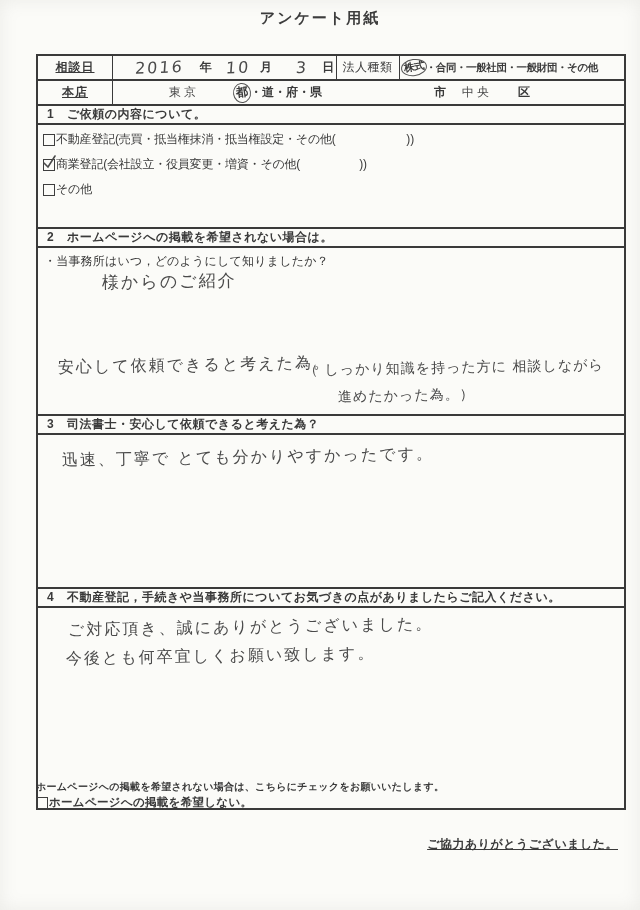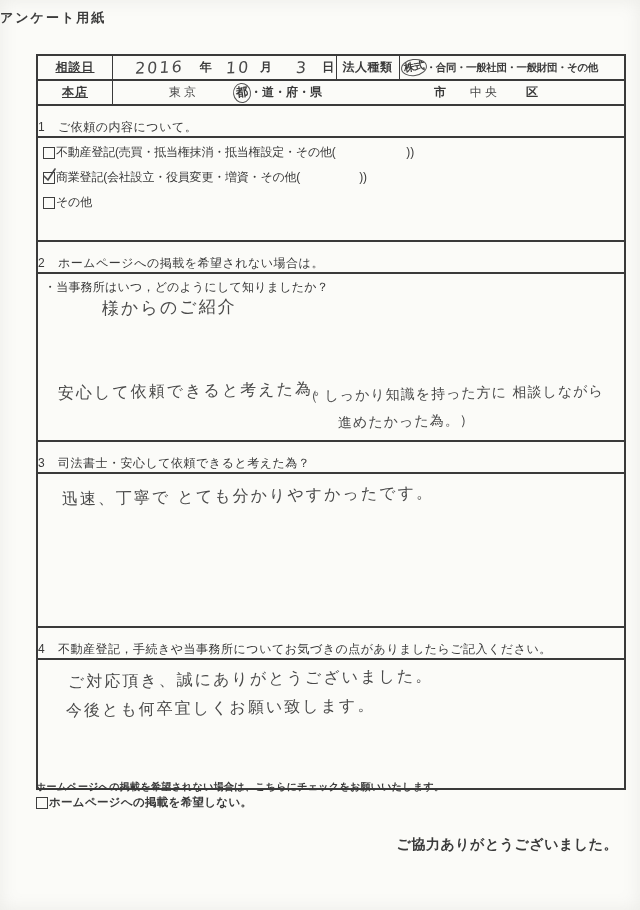--- a/index.html
+++ b/index.html
@@ -7,21 +7,21 @@
     width:640px; height:910px;
     background:#f7f7f4;
     font-family:"Liberation Sans","DejaVu Sans",sans-serif;
     color:#3a3a3a;
     -webkit-font-smoothing:antialiased;
   }
   .page { position:relative; width:640px; height:910px; background:#fbfbf8; overflow:hidden; }
 
   .title {
     position:absolute; top:9px; left:0; width:100%;
-    font-size:13px; font-weight:bold;
+    text-align:center; font-size:15px; font-weight:bold;
     letter-spacing:2px; color:#3d3d3d;
   }
 
   .form {
     position:absolute; left:36px; top:54px; width:590px;
     border:2px solid #3a3a3a;
     background:#fbfbf8;
     box-sizing:border-box;
   }
 
@@ -31,21 +31,21 @@
     width:74px; flex:0 0 74px; text-align:center;
     border-right:1.5px solid #3a3a3a; align-self:stretch;
     display:flex; align-items:center; justify-content:center;
     font-weight:600; letter-spacing:1px;text-decoration:underline;
   }
   .cell-date { flex:1; display:flex; align-items:center; }
   .cell-corp-label {
     width:62px; flex:0 0 62px; text-align:center; align-self:stretch;
     border-left:1.5px solid #3a3a3a; border-right:1.5px solid #3a3a3a;
     display:flex; align-items:center; justify-content:center;
-    font-weight:700; letter-spacing:0.5px;
+    font-weight:400; letter-spacing:0.5px;
   }
   .cell-corp-types {
     flex:1; font-size:10.5px; letter-spacing:-0.4px; white-space:nowrap;
     display:flex; align-items:center; padding-left:2px; font-weight:600;
   }
   .cell-office { flex:1; display:flex; align-items:center; font-weight:600; }
 
   .hand {
     font-family:"DejaVu Sans","Liberation Sans",sans-serif;
     color:#4a4a4a; font-weight:400;
@@ -59,22 +59,22 @@
 
   .circle {
     display:inline-block; border:1.5px solid #555;
     border-radius:50%; padding:0 2px 1px 2px;
     transform:rotate(-8deg); margin:0 -1px;
   }
 
   
   .sec-header {
     height:17px; line-height:17px; border-bottom:2px solid #3a3a3a;
-    font-size:12px; font-weight:normal; 
-    letter-spacing:0.5px; white-space:nowrap;margin-top:13px;
+    font-size:12px; font-weight:bold; padding-left:9px;
+    letter-spacing:0.5px; white-space:nowrap;
   }
   .sec-num { display:inline-block; width:20px; }
   .sec-content { position:relative; border-bottom:2px solid #3a3a3a; font-size:12px; }
   .sec-content.last { border-bottom:none; }
 
   .opt-row { position:absolute; left:5px; display:flex; align-items:center; white-space:nowrap; letter-spacing:-0.2px; }
   .checkbox {
     position:relative; display:inline-block;
     width:10px; height:10px; flex:0 0 10px;
     border:1.5px solid #3e3e3e; margin-right:1px;
@@ -82,21 +82,21 @@
   }
   .checkbox svg { display:none; position:absolute; left:-2px; top:-5px; width:15px; height:15px; }
   .checkbox[data-checked="true"] svg { display:block; }
 
   .q { position:absolute; white-space:nowrap; letter-spacing:0.2px; }
   .ans { position:absolute; white-space:nowrap; }
 
   
   .footer-note { position:absolute; left:36px; top:780px; font-size:10px; letter-spacing:0.3px; font-weight:600; }
   .footer-optout { position:absolute; left:36px; top:795px; font-size:11.5px; display:flex; align-items:center; letter-spacing:0.3px; font-weight:600; }
-  .footer-thanks { position:absolute; right:22px; top:836px; font-size:14px; letter-spacing:0.5px; font-weight:600; }
+  .footer-thanks { position:absolute; right:22px; top:836px; font-size:12px; letter-spacing:0.5px; font-weight:600;text-decoration:underline; }
 
   .scan-edge { position:absolute; left:0; top:0; width:100%; height:100%; pointer-events:none;
     box-shadow:inset 0 0 18px rgba(120,120,115,0.12); }
 </style>
 </head>
 <body>
 
 <div class="page">
 
   <div class="title">アンケート用紙</div>
@@ -120,21 +120,21 @@
       </div>
     </div>
 
     <div class="info-row">
       <div class="cell-label">本店</div>
       <div class="cell-office">
         <span class="hand hand-place" style="margin-left:56px">東京</span>
         <span class="circle" style="margin-left:34px">都</span>
           <span>・道・府・県</span>
         <span class="unit" style="margin-left:112px">市</span>
-        <span class="hand hand-place" style="margin-left:24px">中央</span>
+        <span class="hand hand-place" style="margin-left:16px">中央</span>
         <span class="unit" style="margin-left:26px">区</span>
       </div>
     </div>
 
     <div class="sec-header">
       <span class="sec-num">1</span><span>ご依頼の内容について。</span>
     </div>
     <div class="sec-content" style="height:102px">
       <div class="opt-row" style="top:6px">
         <span class="checkbox" data-checked="false"></span>
@@ -168,21 +168,21 @@
     <div class="sec-header">
       <span class="sec-num">3</span><span>司法書士・安心して依頼できると考えた為？</span>
     </div>
     <div class="sec-content" style="height:152px">
       <div class="ans hand" style="top:12px; left:24px; font-size:16px">迅速、丁寧で とても分かりやすかったです。</div>
     </div>
 
     <div class="sec-header">
       <span class="sec-num">4</span><span>不動産登記，手続きや当事務所についてお気づきの点がありましたらご記入ください。</span>
     </div>
-    <div class="sec-content last" style="height:128px">
+    <div class="sec-content last" style="height:200px">
       <div class="ans hand" style="top:9px; left:30px; font-size:16px">ご対応頂き、誠にありがとうございました。</div>
       <div class="ans hand" style="top:38px; left:28px; font-size:16px">今後とも何卒宜しくお願い致します。</div>
     </div>
 
   </div>
 
   <div class="footer-note">ホームページへの掲載を希望されない場合は、こちらにチェックをお願いいたします。</div>
   <div class="footer-optout">
     <span class="checkbox" data-checked="false"></span>
     <span>ホームページへの掲載を希望しない。</span>

